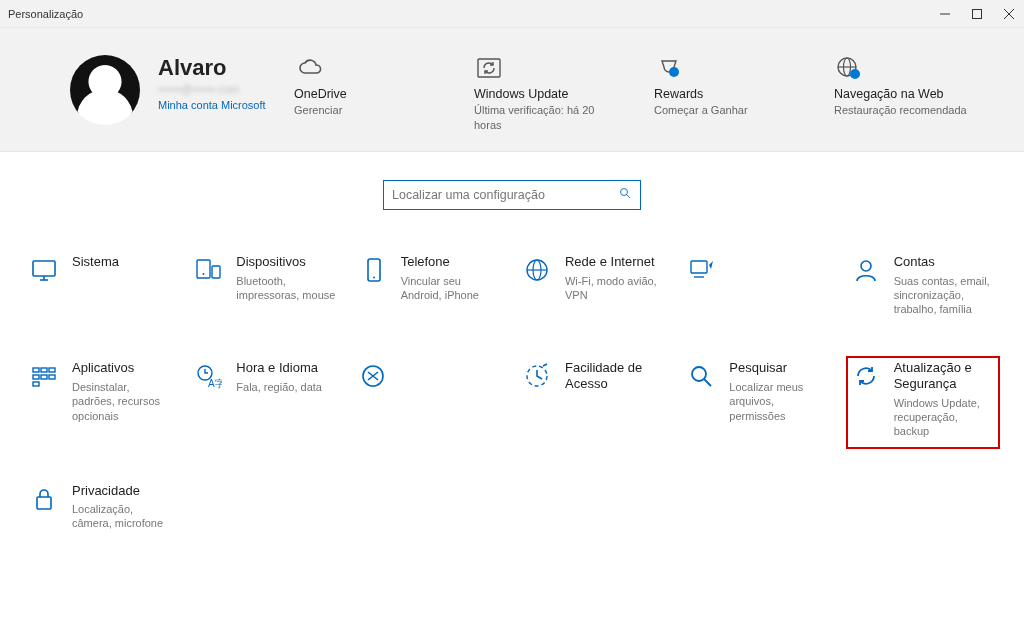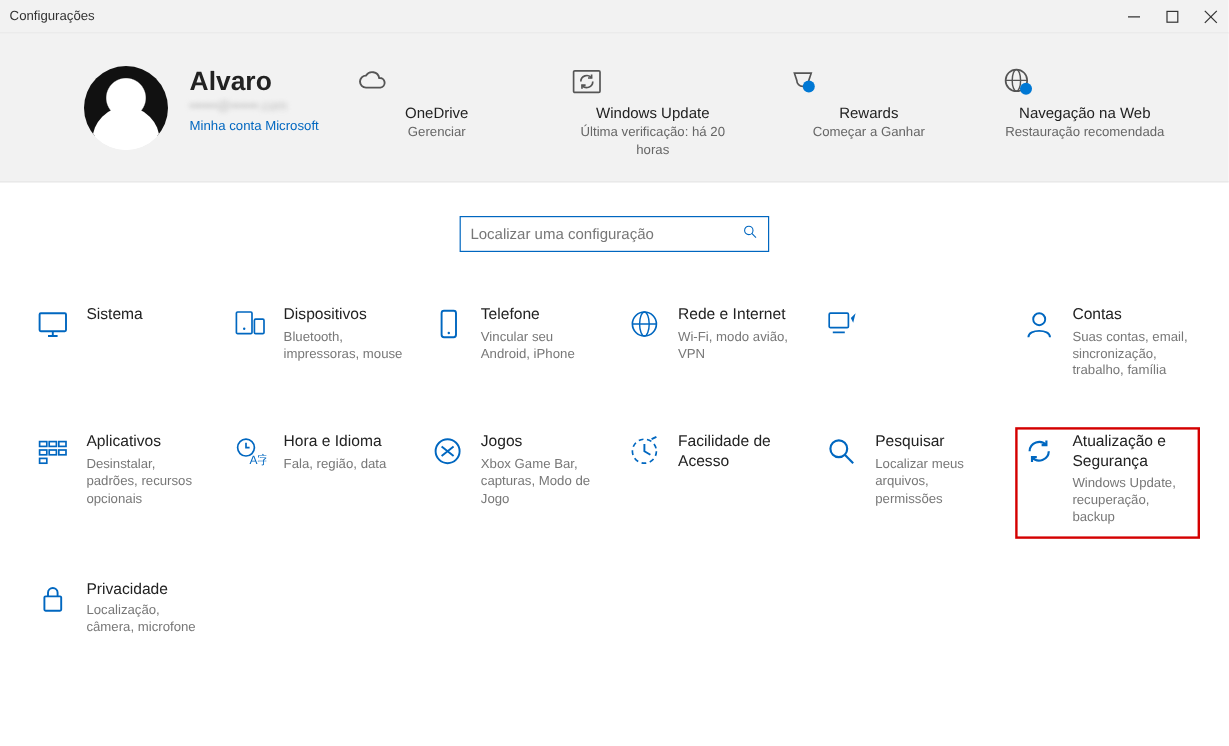--- a/index.html
+++ b/index.html
@@ -56,21 +56,21 @@
     border-radius:50%;
     background:#fff;
     transform:translateX(-50%);
   }
   .acct-text { margin-left: 18px; }
   .acct-name { font-size: 22px; font-weight: 600; color:#222; }
   .acct-email { font-size: 11px; color:#bbb; filter:blur(2px); margin-top:2px;}
   .acct-link { font-size: 11px; color:#0067c0; margin-top:4px; cursor:pointer;}
 
   .tiles { display:flex; gap:40px; }
-  .tile { width:140px; text-align:center; }
+  .tile { width:140px; text-align:left; }
   .tile .ticon { height:34px; display:flex; align-items:flex-end; }
   .tile .tlabel { font-size:12.5px; color:#222; margin-top:6px; }
   .tile .tsub { font-size:11px; color:#666; margin-top:2px; line-height:1.3;}
 
   
   .search-row { display:flex; justify-content:center; margin-top:28px;}
   .search {
     width:258px; height:30px;
     border:1px solid #0067c0;
     display:flex; align-items:center;
@@ -185,21 +185,21 @@
   <g id="t-browse">
         <circle cx="12" cy="12" r="9" fill="none" stroke="#555" stroke-width="1.4"></circle>
         <ellipse cx="12" cy="12" rx="3.5" ry="9" fill="none" stroke="#555" stroke-width="1.2"></ellipse>
         <line x1="3" y1="12" x2="21" y2="12" stroke="#555" stroke-width="1.2"></line>
         <circle cx="20" cy="19" r="5" fill="#0078d4"></circle>
       </g>
 </defs>
 </svg>
 
 <div class="titlebar">
-  <span class="title">Configurações</span>
+  <span class="title">Personalização</span>
   <div class="winbtns">
     <span class="winbtn">
         <svg width="12" height="12">
           <line x1="1" y1="6" x2="11" y2="6" stroke="#333" stroke-width="1"></line>
         </svg>
       </span>
     <span class="winbtn">
         <svg width="12" height="12">
           <rect x="1.5" y="1.5" width="9" height="9" fill="none" stroke="#333" stroke-width="1"></rect>
         </svg>
@@ -354,24 +354,20 @@
         <div class="ctitle">Hora e Idioma</div>
         <div class="csub">Fala, região, data</div>
       </div>
     </div>
     <div class="cat">
       <div class="cicon">
         <svg width="28" height="28" viewBox="0 0 28 28">
           <use href="#i-gamepad"></use>
         </svg>
       </div>
-      <div class="ctxt">
-        <div class="ctitle">Jogos</div>
-        <div class="csub">Xbox Game Bar, capturas, Modo de Jogo</div>
-      </div>
     </div>
     <div class="cat">
       <div class="cicon">
         <svg width="28" height="28" viewBox="0 0 28 28">
           <use href="#i-ease"></use>
         </svg>
       </div>
       <div class="ctxt">
         <div class="ctitle">Facilidade de Acesso</div>
       </div>

